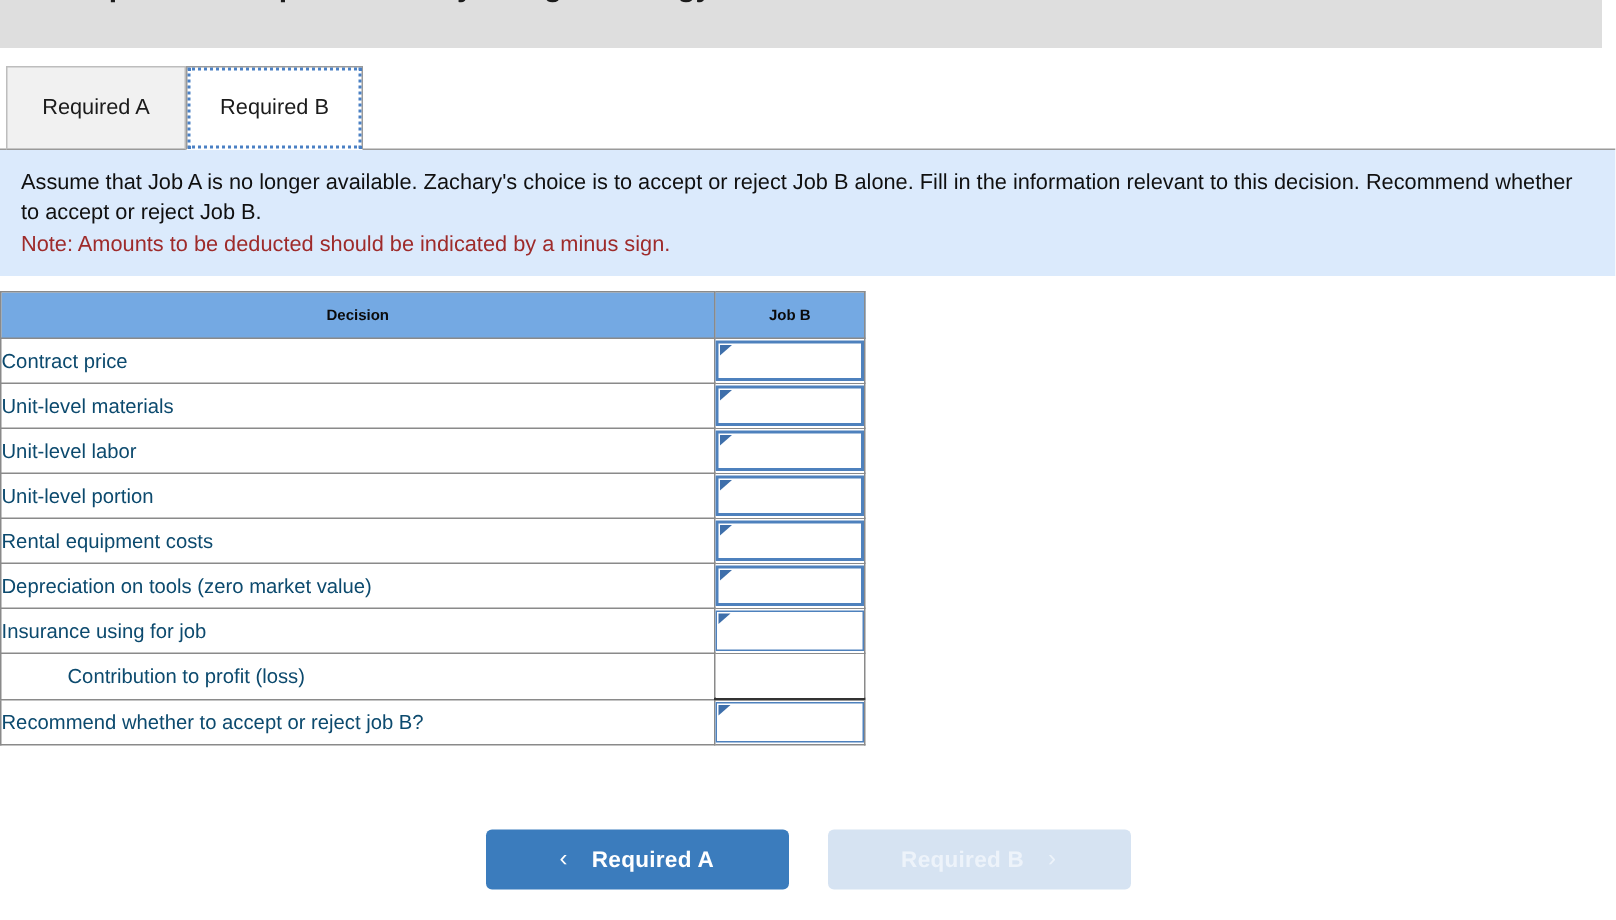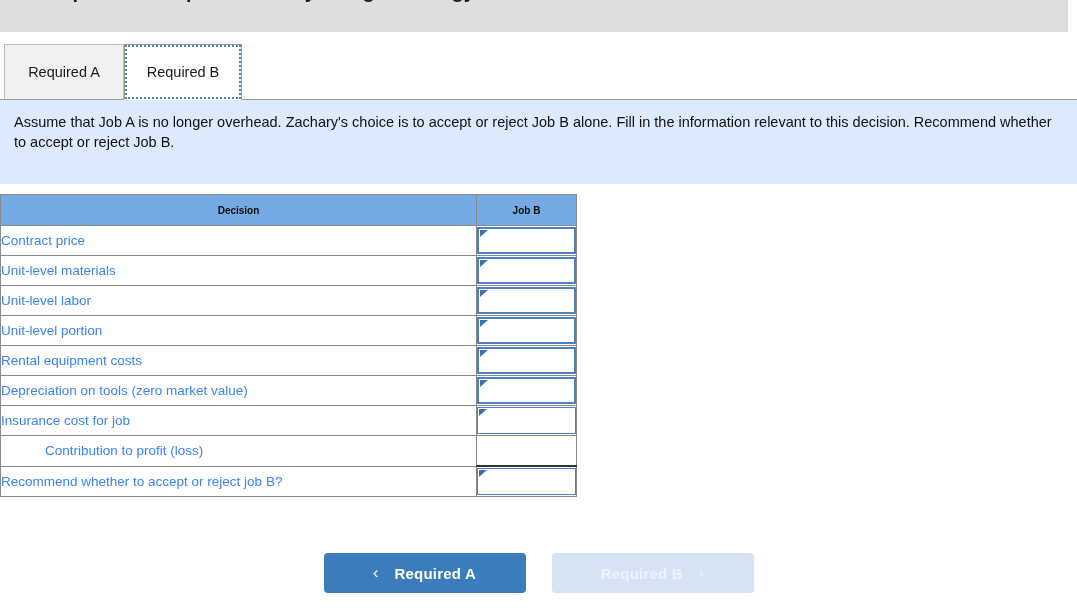--- a/index.html
+++ b/index.html
@@ -112,21 +112,21 @@
     position: absolute;
     left: 0;
     top: 194px;
     width: 577px;
     border-collapse: collapse;
     table-layout: fixed;
   }
   .table th, .table td {
     border: 1px solid #8a8a8a;
     font-size: 13.5px;
-    color: #3b82f6;
+    color: #0c4a6e;
     padding: 0;
     height: 29px;
     vertical-align: middle;
   }
   .col-decision { width: 476px; }
   .col-jobb     { width: 100px; }
 
   .table thead th {
     background: #74a9e3;
     font-weight: bold;
@@ -228,21 +228,22 @@
   <div class="tabstrip-baseline"></div>
   <div class="tab tab-a">
     <span>Required A</span>
   </div>
   <div class="tab tab-b">
     <span>Required B</span>
   </div>
 </div>
 
 <div class="banner">
-  <div class="banner-line">Assume that Job A is no longer overhead. Zachary's choice is to accept or reject Job B alone. Fill in the information relevant to this decision. Recommend whether to accept or reject Job B.</div>
+  <div class="banner-line">Assume that Job A is no longer available. Zachary's choice is to accept or reject Job B alone. Fill in the information relevant to this decision. Recommend whether to accept or reject Job B.</div>
+  <div class="banner-note">Note: Amounts to be deducted should be indicated by a minus sign.</div>
 </div>
 
 <table class="table">
   <colgroup>
     <col class="col-decision">
     <col class="col-jobb">
   </colgroup>
   <thead>
     <tr>
       <th>Decision</th>
@@ -292,21 +293,21 @@
       </tr>
       <tr>
         <td class="label-cell">Depreciation on tools (zero market value)</td>
         <td class="value-cell">
           <div class="cell-input">
             <span class="flag"></span>
           </div>
         </td>
       </tr>
       <tr>
-        <td class="label-cell">Insurance cost for job</td>
+        <td class="label-cell">Insurance using for job</td>
         <td class="value-cell">
           <div class="cell-input thin">
             <span class="flag"></span>
           </div>
         </td>
       </tr>
       <tr>
         <td class="label-cell indented">Contribution to profit (loss)</td>
         <td class="value-cell total-cell"></td>
       </tr>

